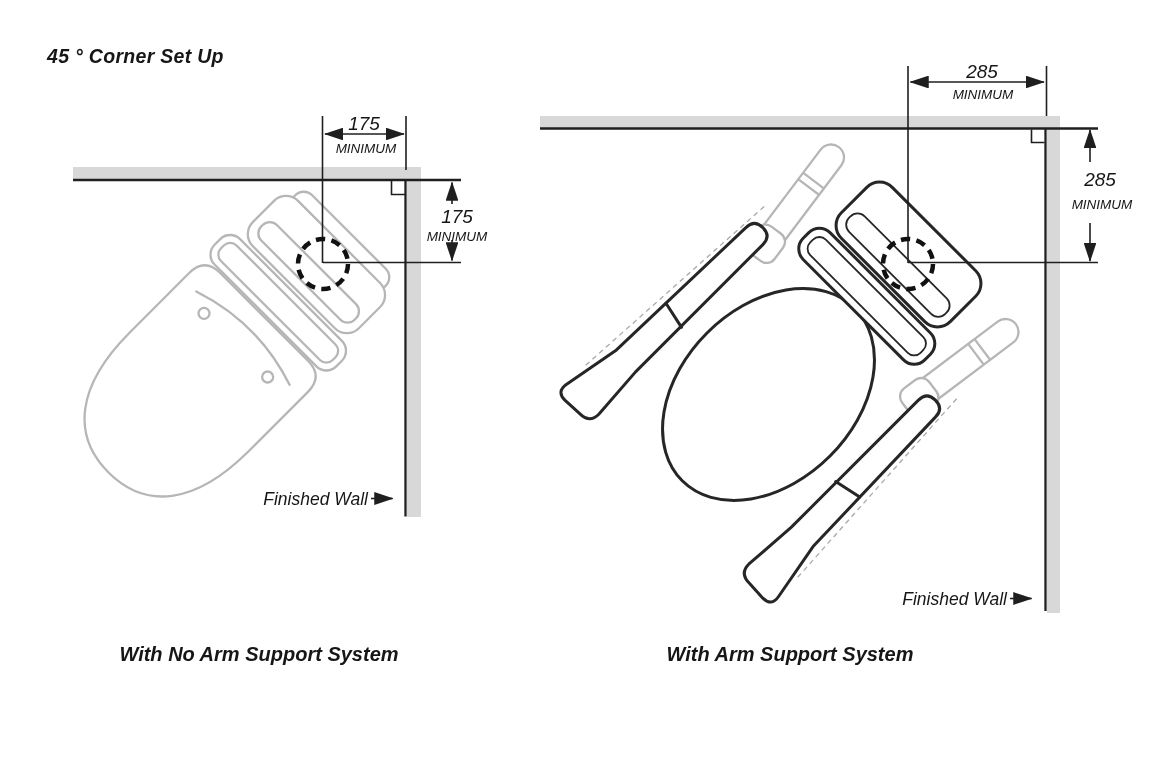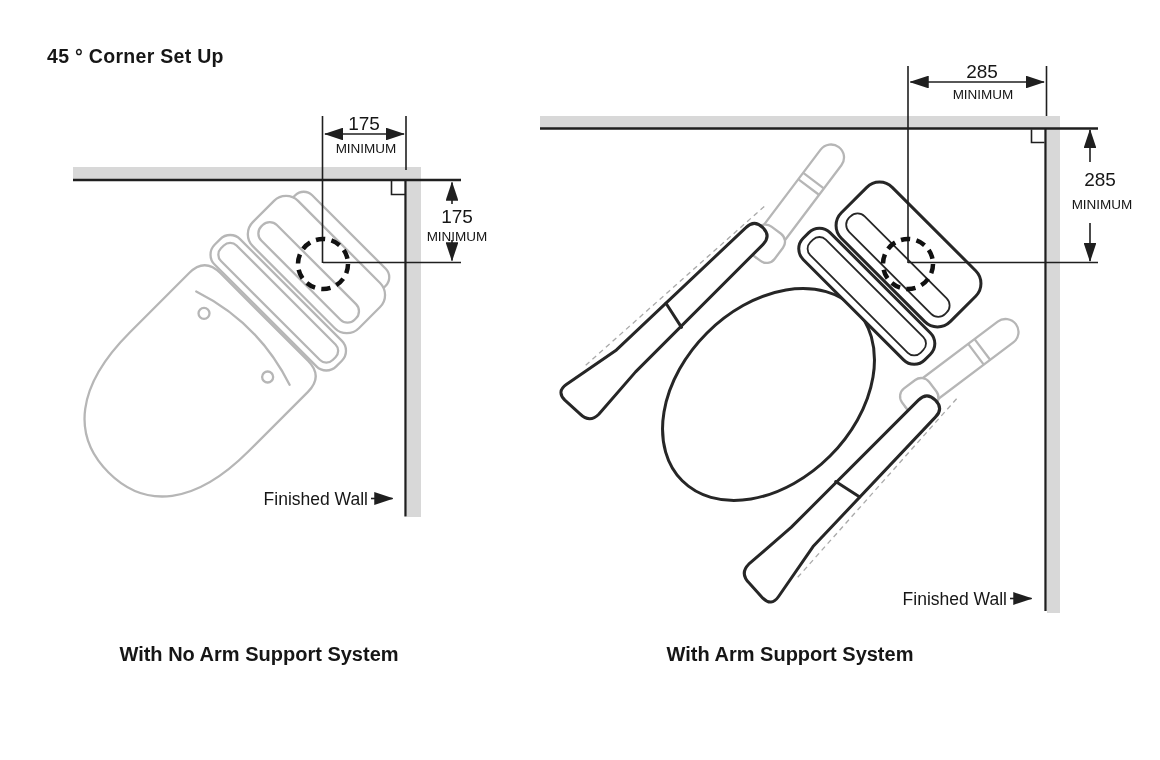--- a/index.html
+++ b/index.html
@@ -1,16 +1,16 @@
 <!DOCTYPE html>
 <html><head>
 <meta charset="utf-8">
 <style>
   html,body { margin:0; padding:0; background:#fff; }
-  #stage { position:relative; width:1160px; height:760px; background:#ffffff; overflow:hidden; }
+  #stage { position:relative; width:1160px; height:760px; background:#ffffff; overflow:hidden;font-style:italic; }
   svg { position:absolute; left:0; top:0; }
   text { font-family:"Liberation Sans", sans-serif; fill:#161616; }
   .title-txt   { font-size:19.5px; font-weight:700; letter-spacing:.3px; }
   .caption-txt { font-size:20px;  font-weight:700; }
   .dim-num     { font-size:19px; }
   .dim-lab     { font-size:13.5px; }
   .wall-txt    { font-size:17.5px; }
   .ln    { stroke:#1f1f1f; fill:none; stroke-width:1.6; }
   .wln   { stroke:#1f1f1f; fill:none; stroke-width:2.3; }
   .wfill { fill:#d8d8d8; stroke:none; }

